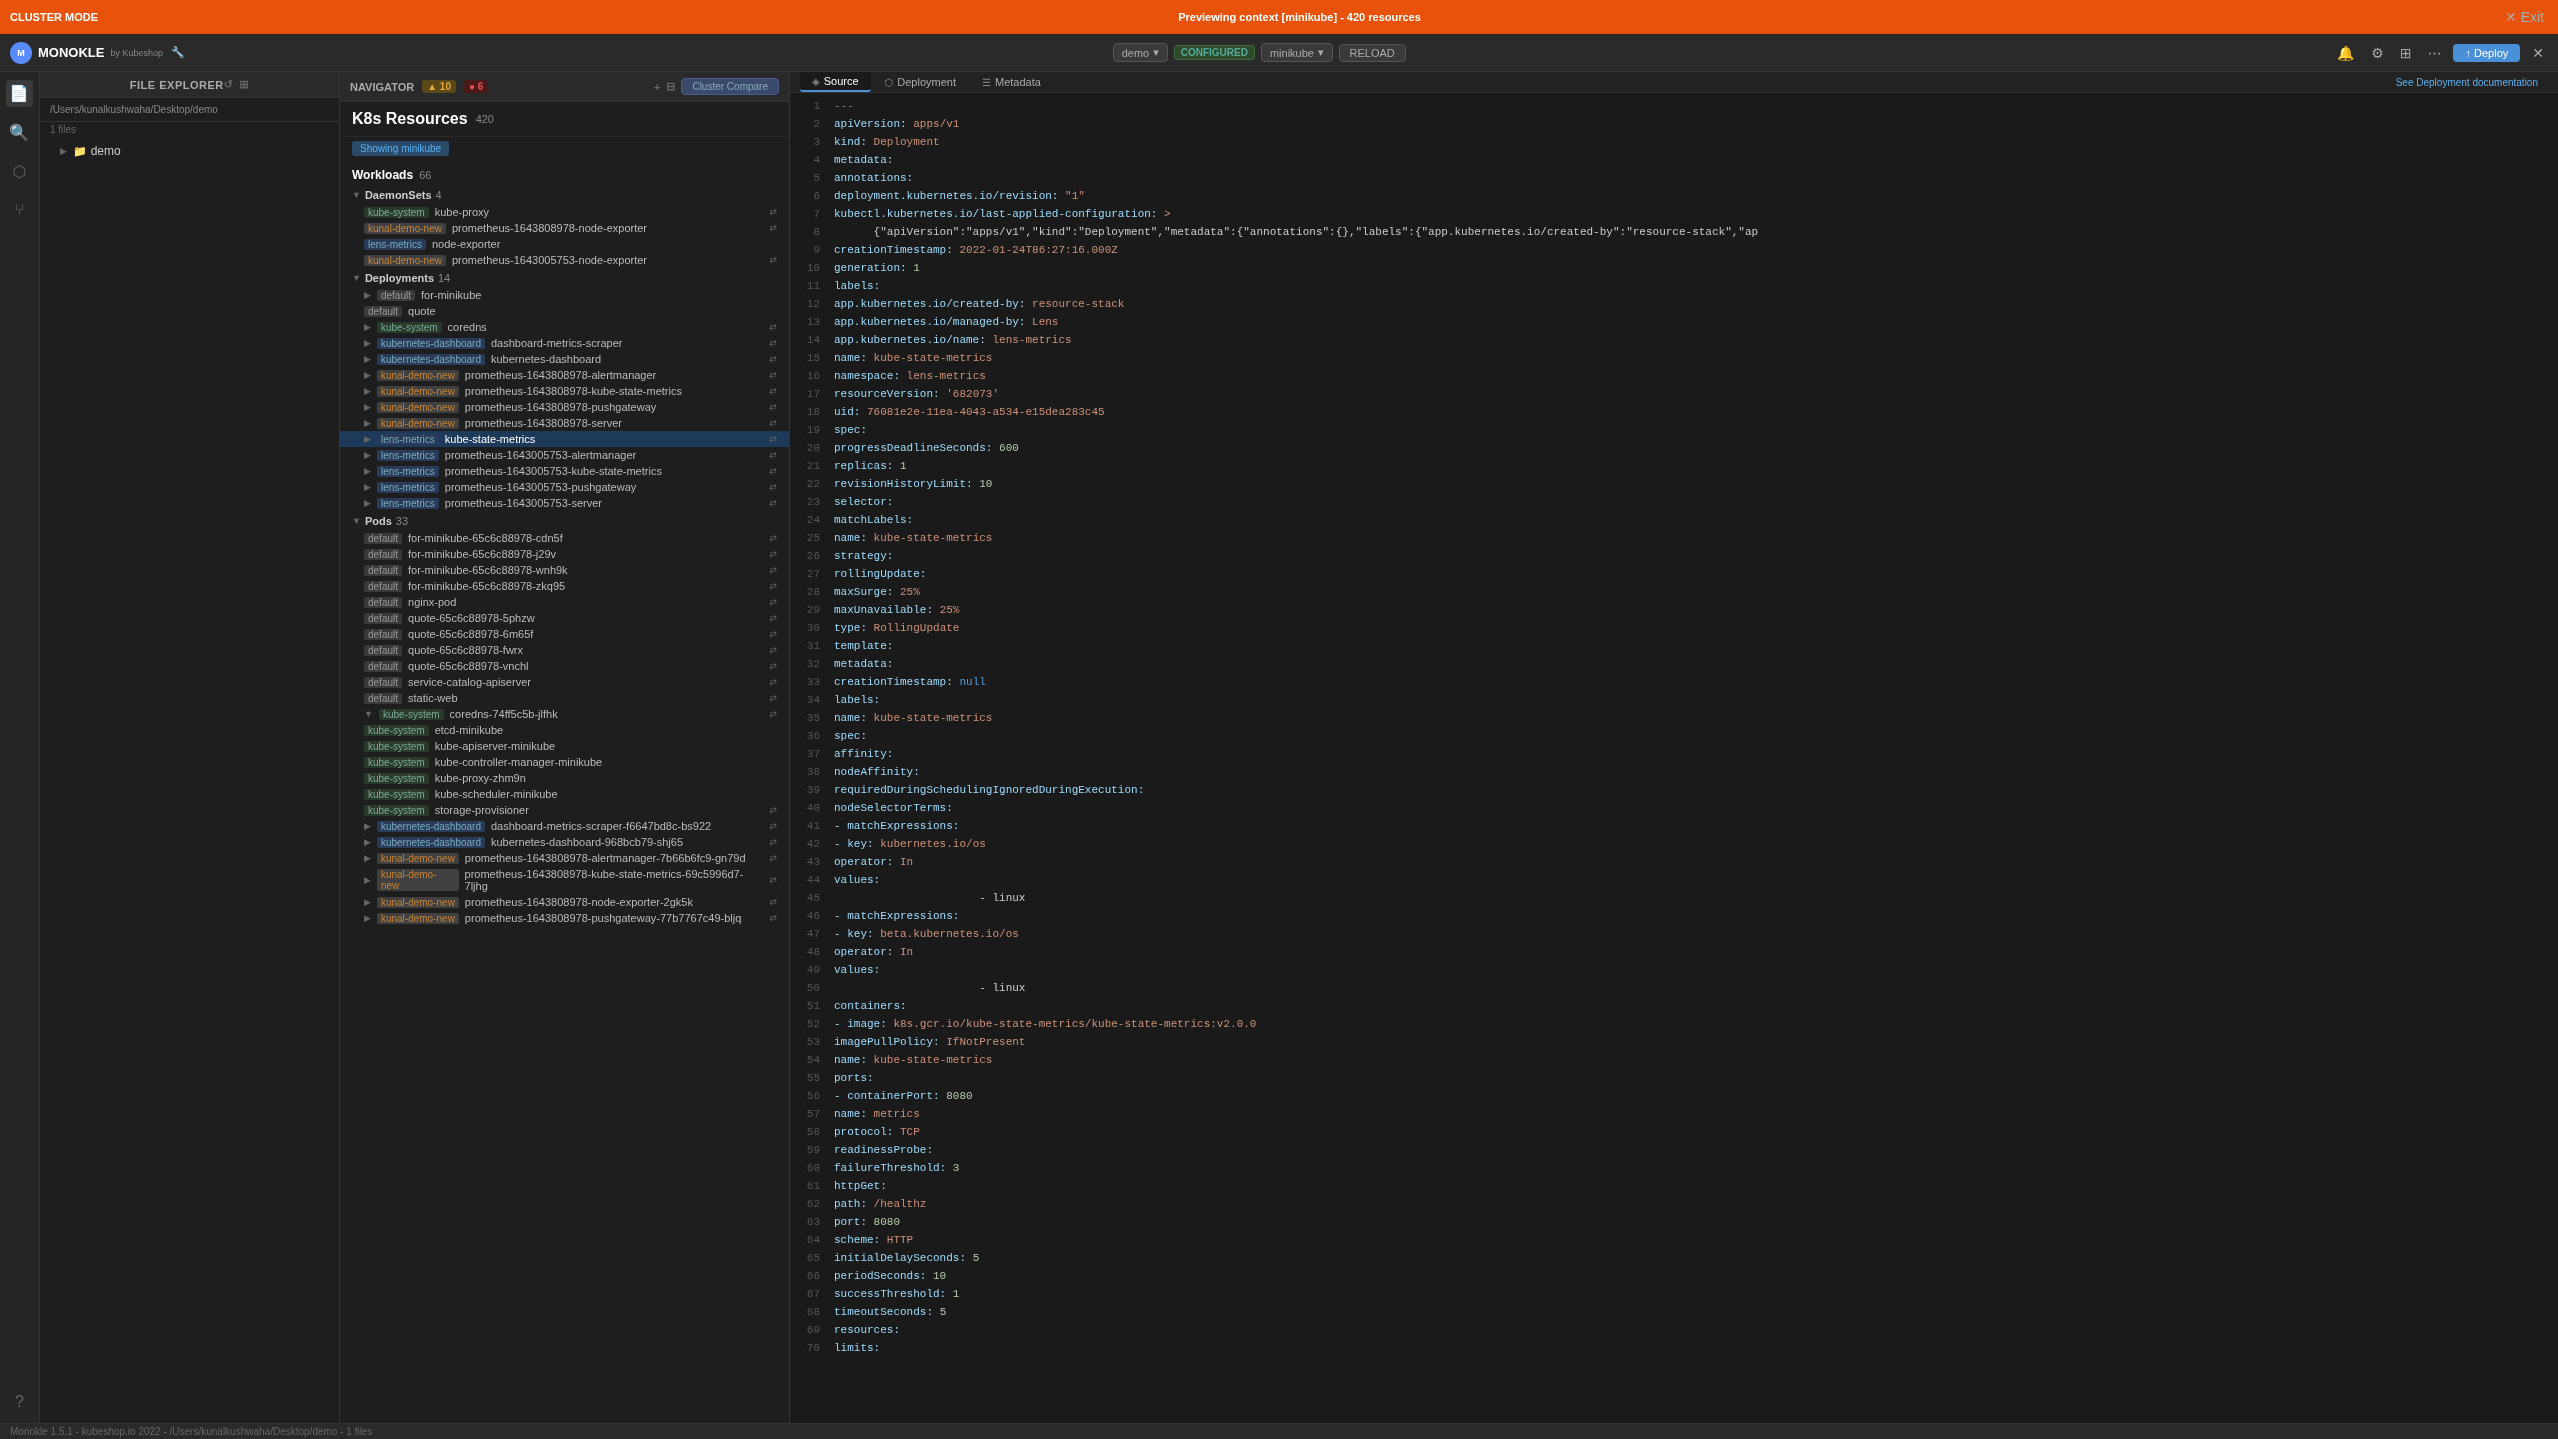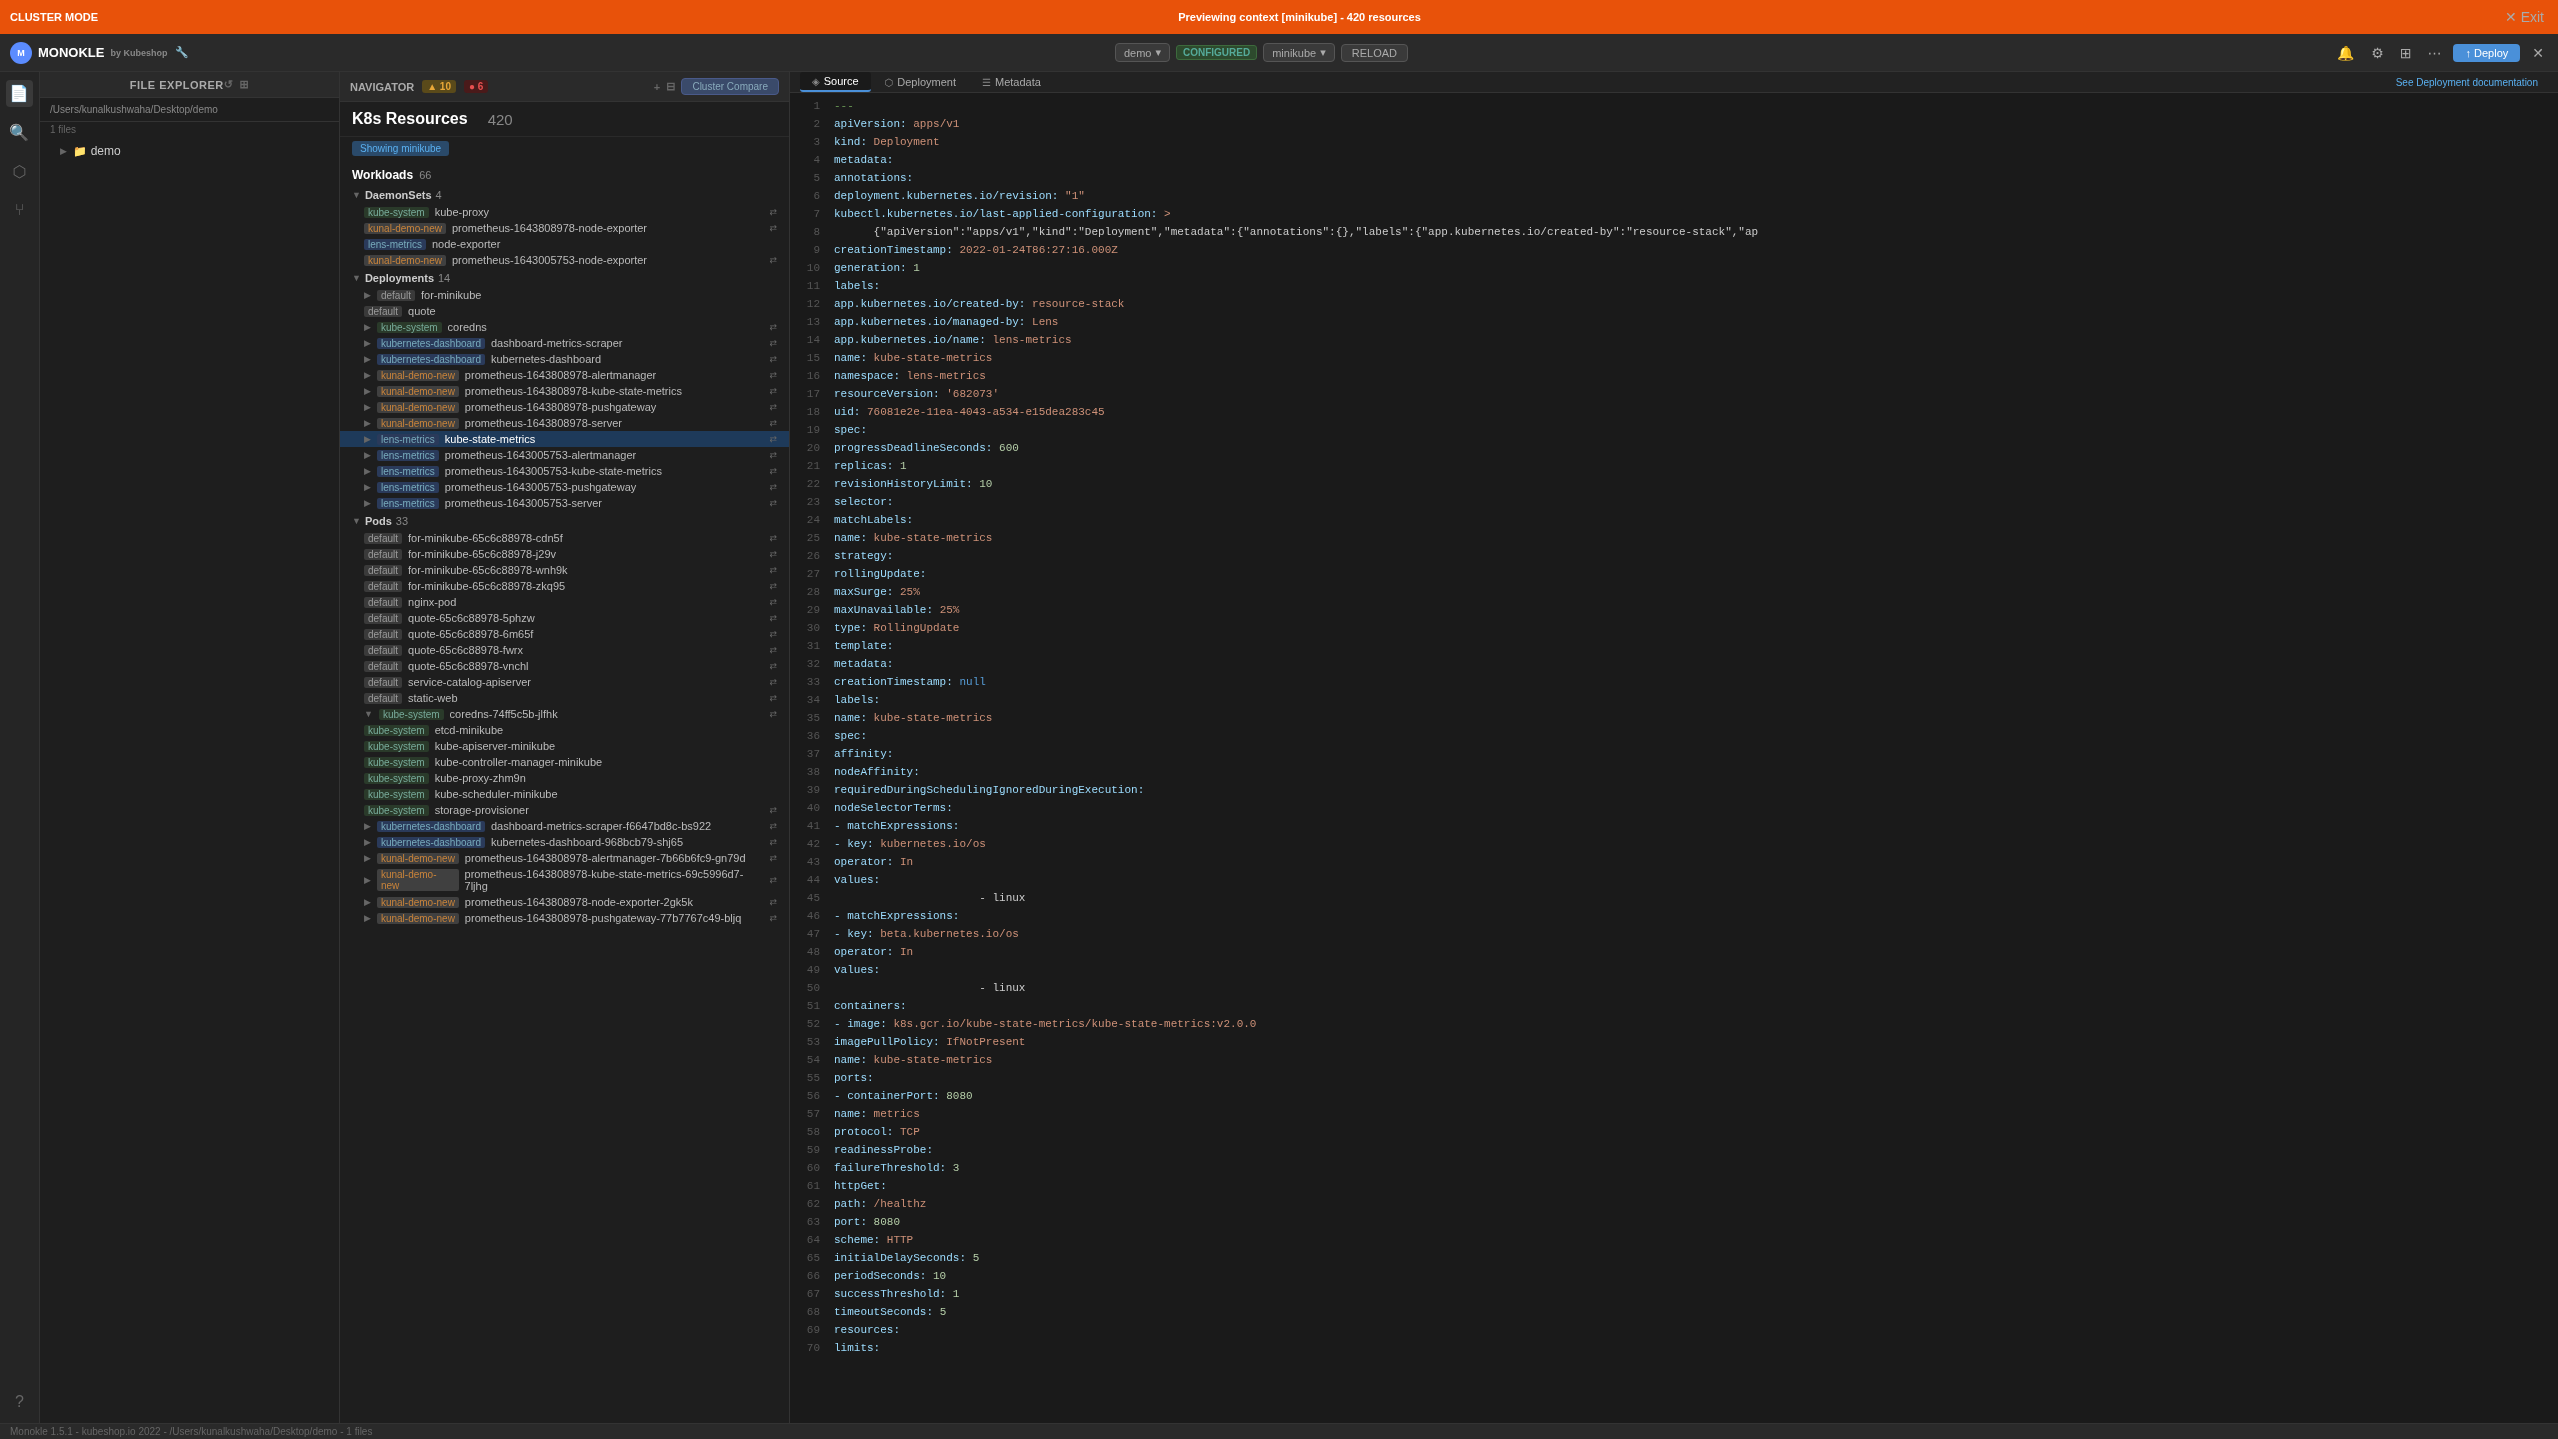--- a/index.html
+++ b/index.html
@@ -269,22 +269,21 @@
       border-bottom: 1px solid #2a2a2a;
     }
     .k8s-title {
       font-size: 16px;
       font-weight: 700;
       color: #fff;
       margin-right: 8px;
     }
     .k8s-count {
       color: #888;
-      font-size: 15px;
-      margin-left: 12px;
+      font-size: 11px;
     }
     .showing-badge {
       margin: 4px 12px 6px;
       background: #2a4a6a;
       color: #5ab0f0;
       border-radius: 3px;
       padding: 2px 8px;
       font-size: 10px;
       display: inline-block;
     }
@@ -509,21 +508,21 @@
   <div class="top-bar-right">
     <button class="icon-btn">✕ Exit</button>
   </div>
 </div>
 
 <div class="title-bar">
   <div class="title-bar-left">
     <div class="logo-area">
       <div class="logo-icon">M</div>
       <span>MONOKLE</span>
-      <span style="font-size:9px;color:#888;font-weight:bold;">by Kubeshop</span>
+      <span style="font-size:9px;color:#888;font-weight:normal;">by Kubeshop</span>
       <span style="font-size:11px;color:#888;margin-left:2px;">🔧</span>
     </div>
   </div>
   <div class="title-bar-center">
     <div class="context-pill">
       <span>demo</span>
       <span>▾</span>
     </div>
     <span class="configured-badge">CONFIGURED</span>
     <div class="context-pill">

